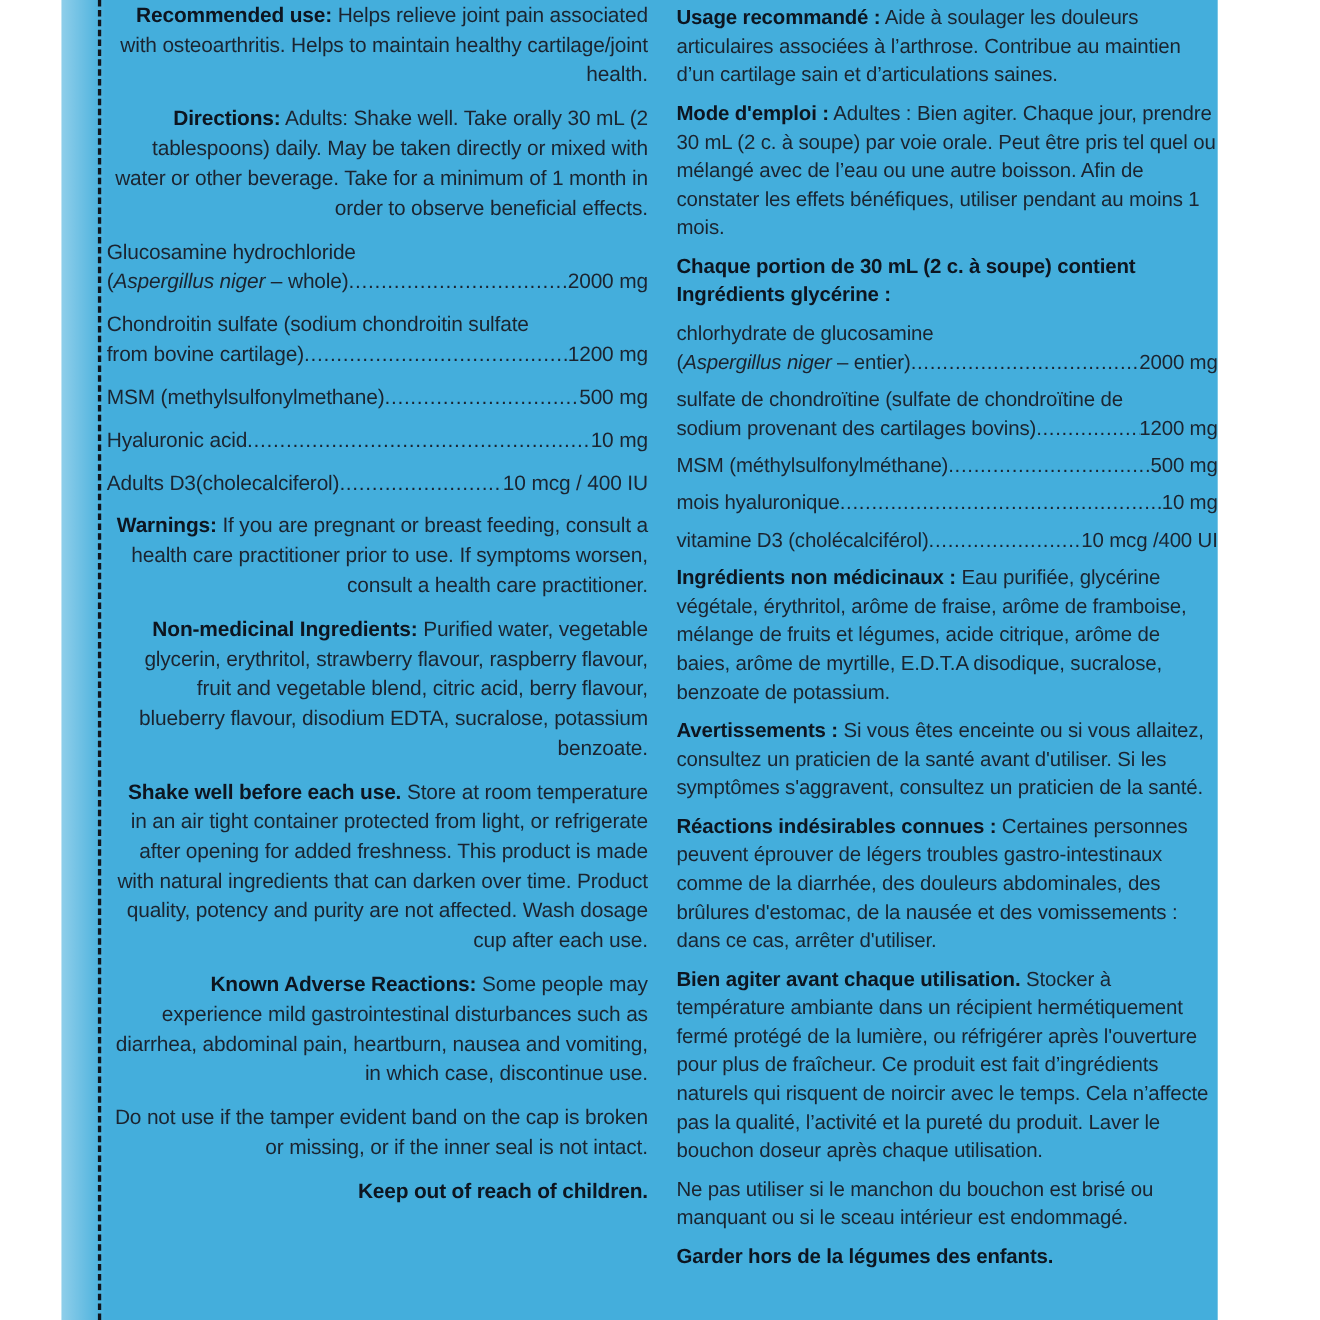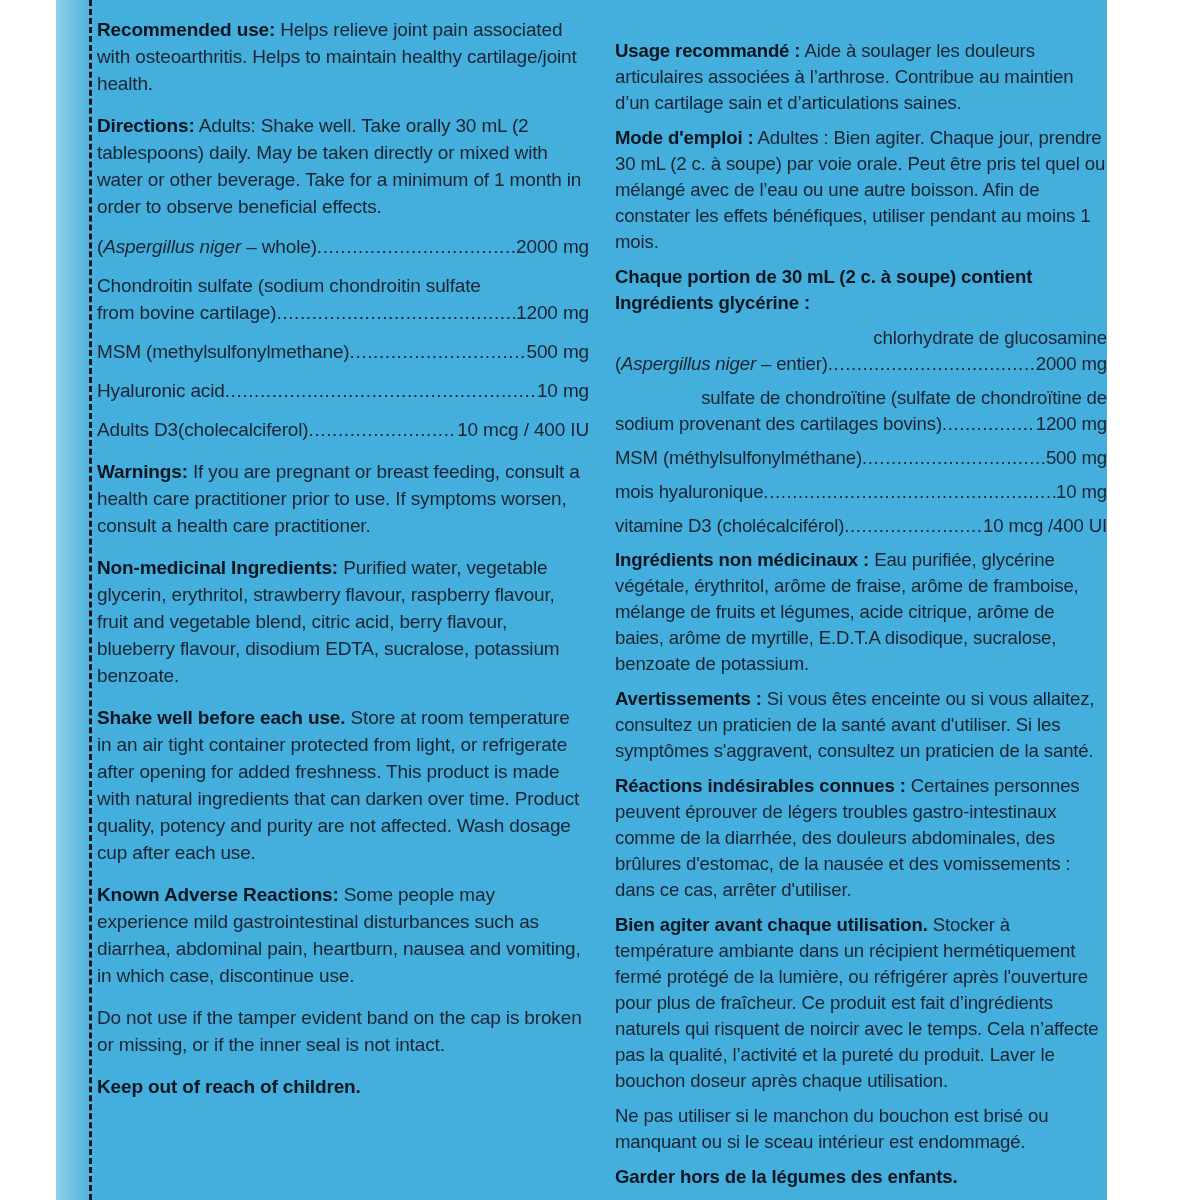--- a/index.html
+++ b/index.html
@@ -19,26 +19,26 @@
   }
   .dash{
     position:absolute;left:33px;top:0;height:1200px;width:0;
     border-left:3.5px dashed #10151D;
   }
   .col{
     position:absolute;top:0;color:#1B2430;
     font-size:19px;line-height:27px;letter-spacing:-0.15px;
   }
   .col-en{left:41px;width:492px;padding-top:1px;}
-  .col-fr{left:559px;width:492px;padding-top:3px;font-size:18.6px;line-height:26px;margin-top:35px;}
+  .col-fr{left:559px;width:492px;padding-top:3px;font-size:18.6px;line-height:26px;}
   b,.bold{font-weight:700;color:#0D1520;}
-  .col-en p{margin:15px 0 13px 0;}
+  .col-en p{margin:0 0 13px 0;text-align:right;}
   .col-fr p{margin:0 0 9px 0;}
   .col-en .ing{margin:0 0 12px 0;}
-  .col-fr .ing{margin:0 0 8px 0;text-align:right;}
+  .col-fr .ing{margin:0 0 8px 0;}
   .row{display:flex;align-items:baseline;}
   .nm{white-space:nowrap;flex:0 0 auto;}
   .dots{flex:1 1 auto;min-width:0;overflow:hidden;white-space:nowrap;letter-spacing:0.6px;}
   .amt{white-space:nowrap;flex:0 0 auto;}
   .block{display:block;}
   i{}
 </style>
 </head>
 <body>
 
@@ -47,20 +47,21 @@
     <div class="edge-highlight"></div>
     <div class="dash"></div>
 
     <div class="col col-en">
       <p><b>Recommended use:</b> <span>Helps relieve joint pain associated with osteoarthritis. Helps to maintain healthy cartilage/joint health.</span></p>
 
       <p><b>Directions:</b> <span>Adults: Shake well. Take orally 30 mL (2 tablespoons) daily. May be taken directly or mixed with water or other beverage. Take for a minimum of 1 month in order to observe beneficial effects.</span></p>
 
 
       <div class="ing">
+        <div>Glucosamine hydrochloride</div>
         <div class="row">
           <span class="nm"><span>(</span><i>Aspergillus niger</i><span> – whole)</span></span>
           <span class="dots">................................................................................................................................................................</span>
           <span class="amt">2000 mg</span>
         </div>
       </div>
 
       <div class="ing">
         <div>Chondroitin sulfate (sodium chondroitin sulfate</div>
         <div class="row">

